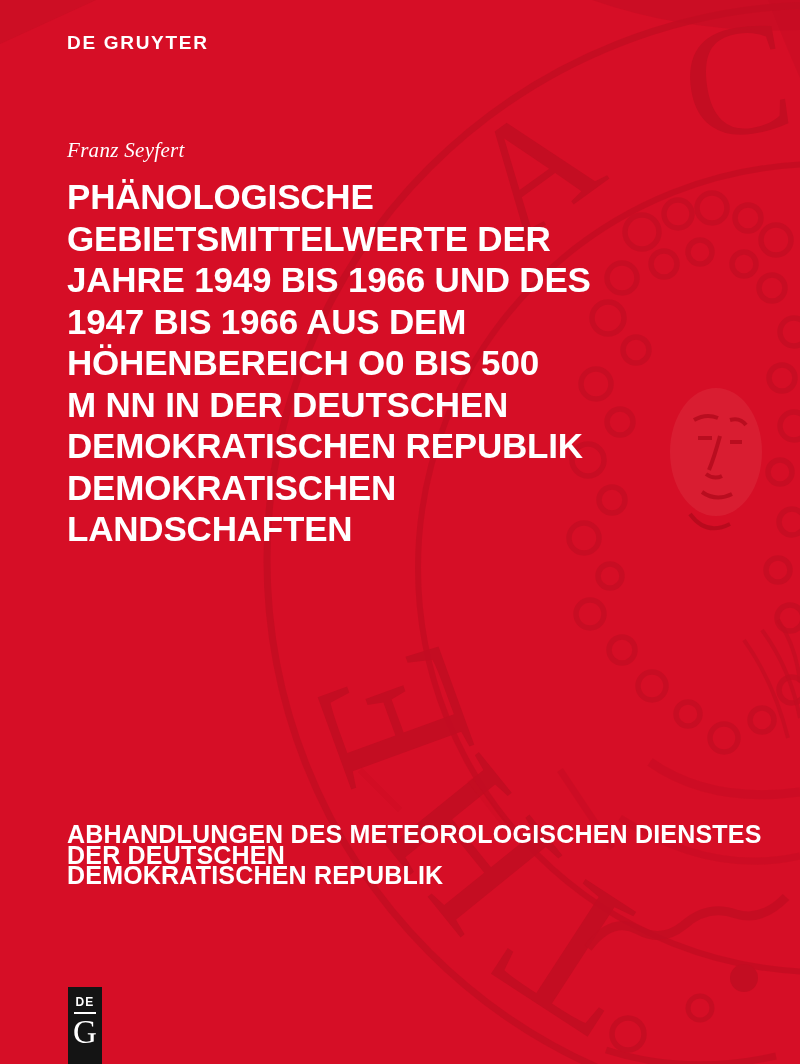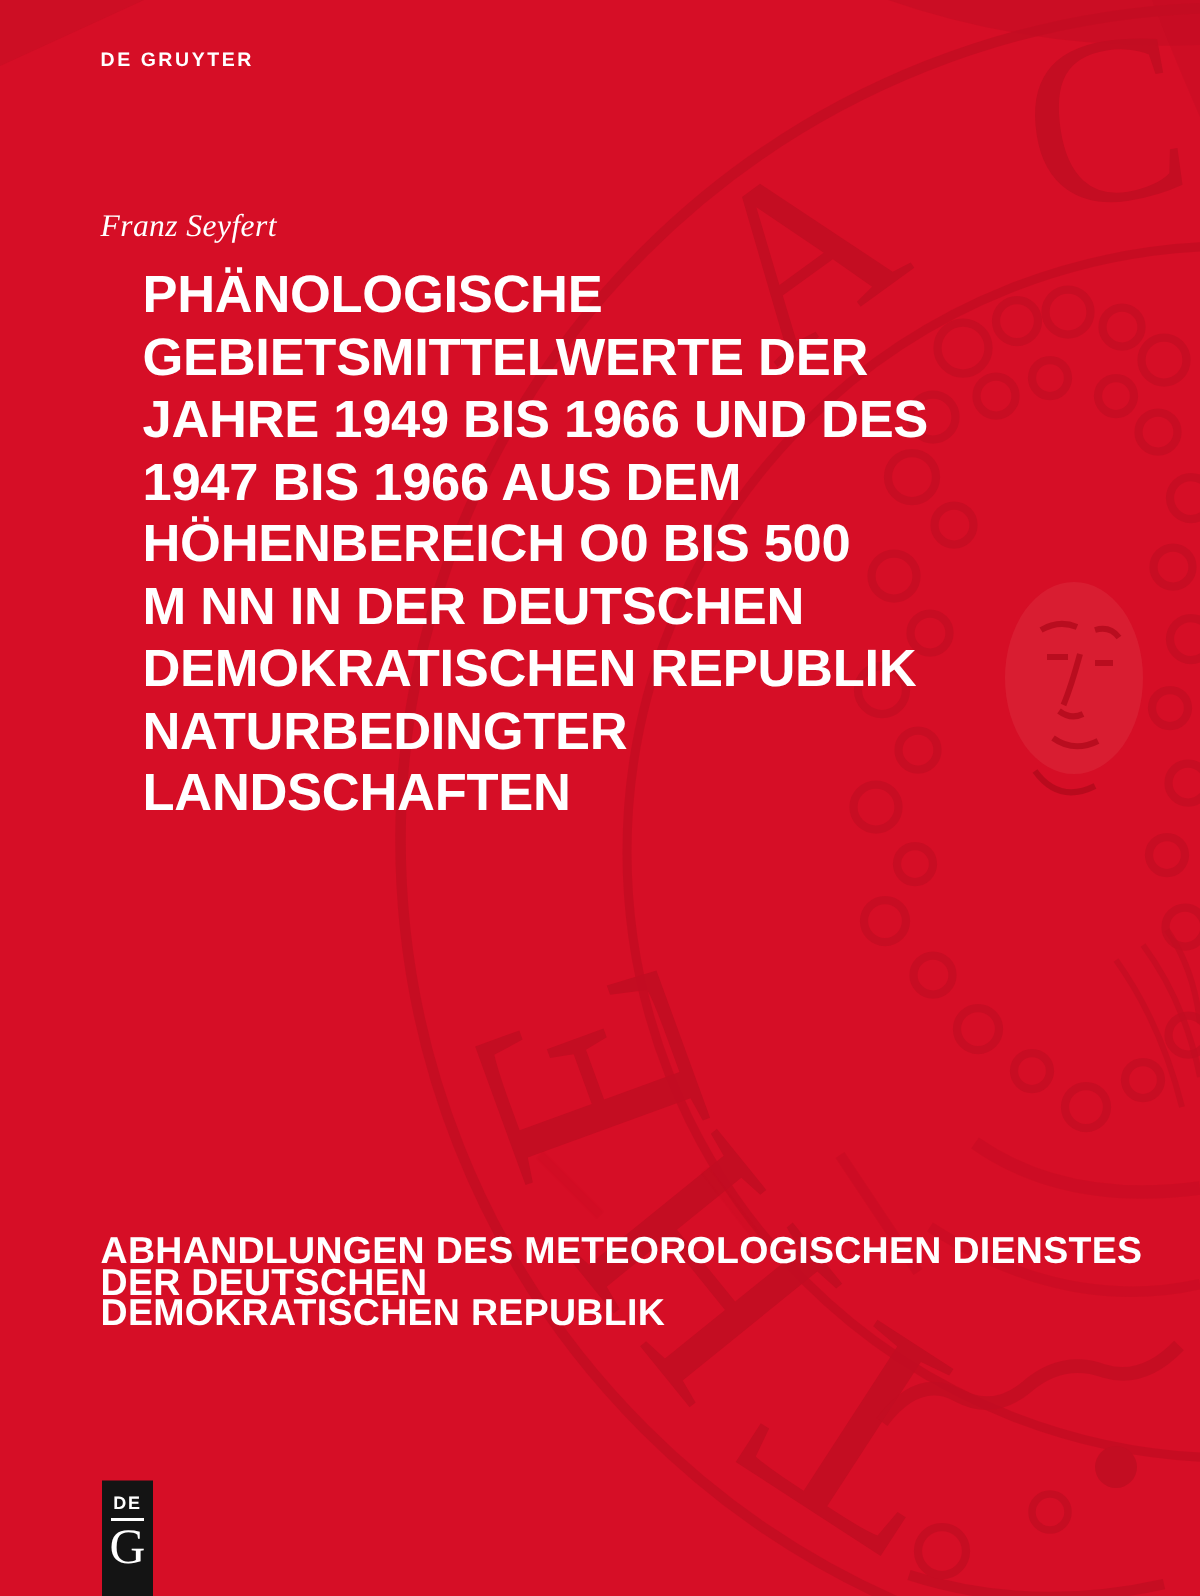--- a/index.html
+++ b/index.html
@@ -29,30 +29,30 @@
     font-size:160px;
     text-anchor:middle;
     dominant-baseline:central;
     opacity:.92;
   }
   .wm-letter.lg{font-size:200px;}
   
   .content{position:absolute;left:0;top:0;width:800px;height:1064px;z-index:1;}
   .brand{
     position:absolute;left:67px;top:32px;
-    font-size:13px;font-weight:bold;letter-spacing:1.7px;
+    font-size:19px;font-weight:bold;letter-spacing:1.7px;
   }
   .author{
     position:absolute;left:67px;top:138px;
     font-family:"Liberation Serif",serif;font-style:italic;
     font-size:21px;letter-spacing:.3px;
   }
   .title{
     position:absolute;left:67px;top:176px;width:700px;
-    font-size:35px;font-weight:bold;line-height:41.5px;letter-spacing:-.2px;margin-left:28px;
+    font-size:35px;font-weight:bold;line-height:41.5px;letter-spacing:-.2px;
   }
   .series{
     position:absolute;left:67px;top:824px;width:700px;
     font-size:25px;font-weight:bold;line-height:20.5px;letter-spacing:.2px;
   }
   .colophon{
     position:absolute;left:68px;top:987px;width:34px;height:84px;
     background:var(--logo-background);
     display:flex;flex-direction:column;align-items:center;text-align:right;
   }
@@ -159,21 +159,21 @@
   <div class="author">Franz Seyfert</div>
 
   <h1 class="title">
     <div>PHÄNOLOGISCHE</div>
     <div>GEBIETSMITTELWERTE DER</div>
     <div>JAHRE 1949 BIS 1966 UND DES</div>
     <div>1947 BIS 1966 AUS DEM</div>
     <div>HÖHENBEREICH O0 BIS 500</div>
     <div>M NN IN DER DEUTSCHEN</div>
     <div>DEMOKRATISCHEN REPUBLIK</div>
-    <div>NATURBEDINGTER</div>
+    <div>DEMOKRATISCHEN</div>
     <div>LANDSCHAFTEN</div>
   </h1>
 
   <div class="series">
     <div>ABHANDLUNGEN DES METEOROLOGISCHEN DIENSTES DER DEUTSCHEN</div>
     <div>DEMOKRATISCHEN REPUBLIK</div>
   </div>
 
   <div class="colophon">
     <div class="de">DE</div>

